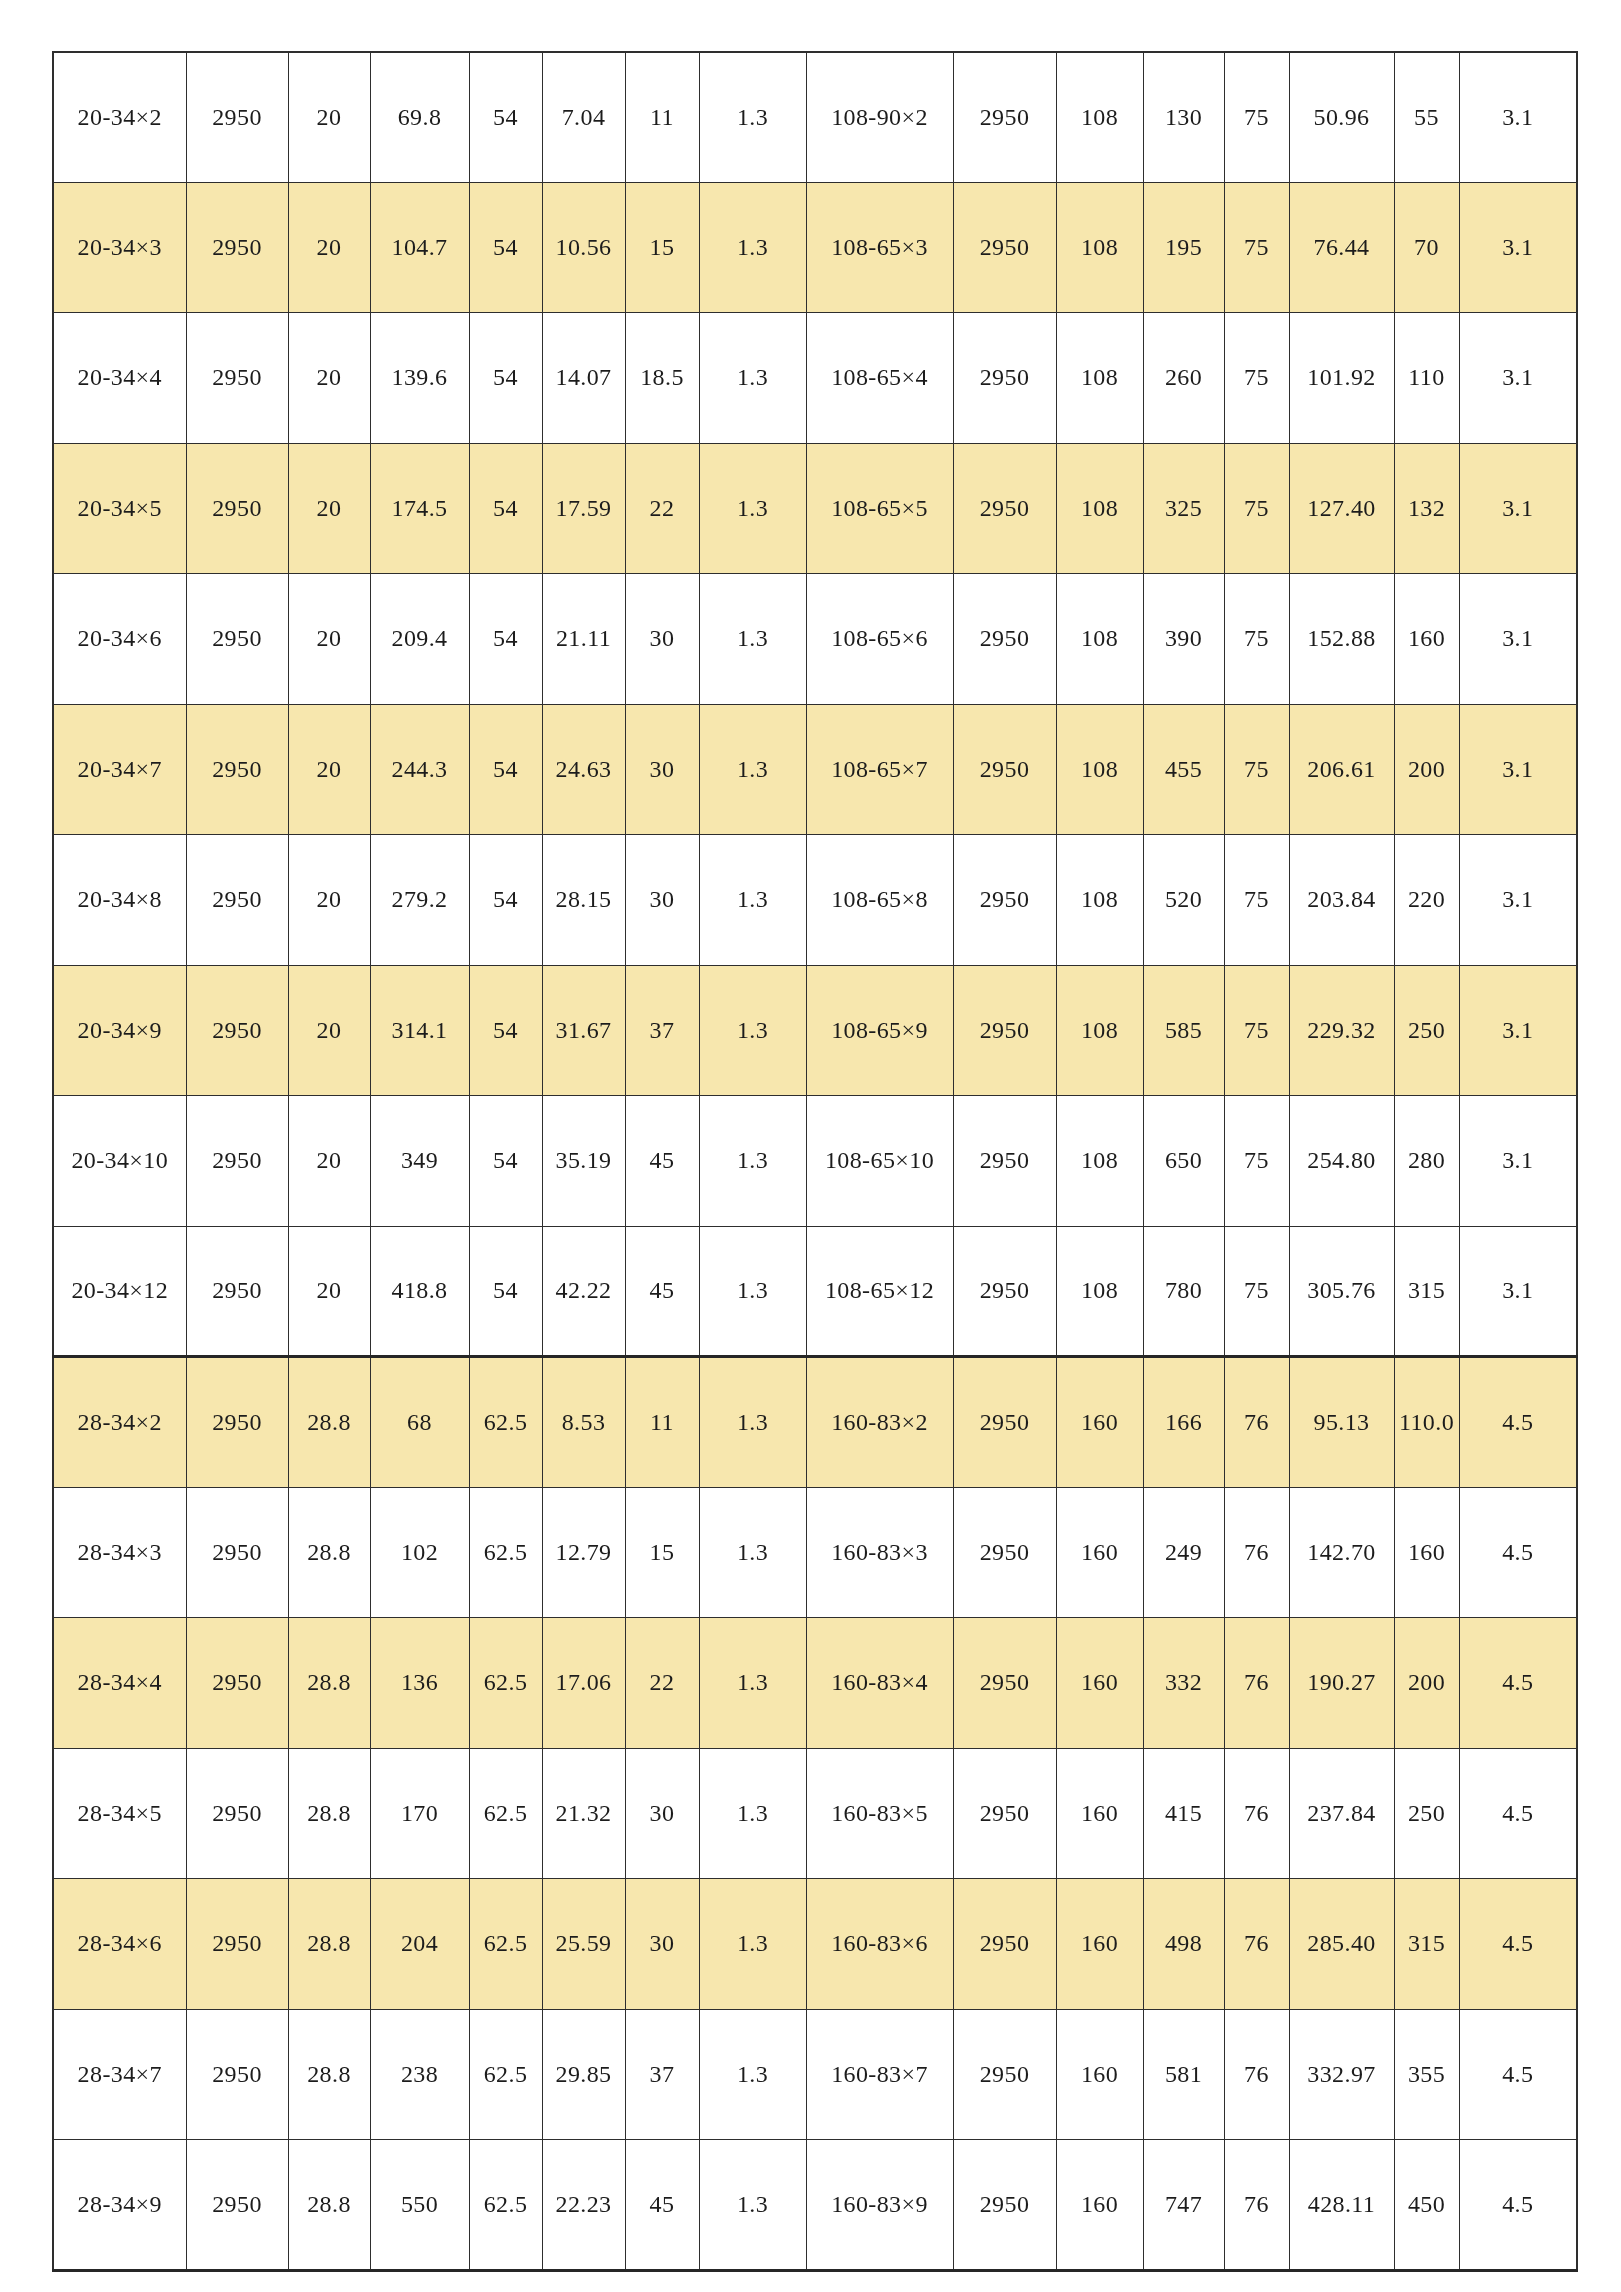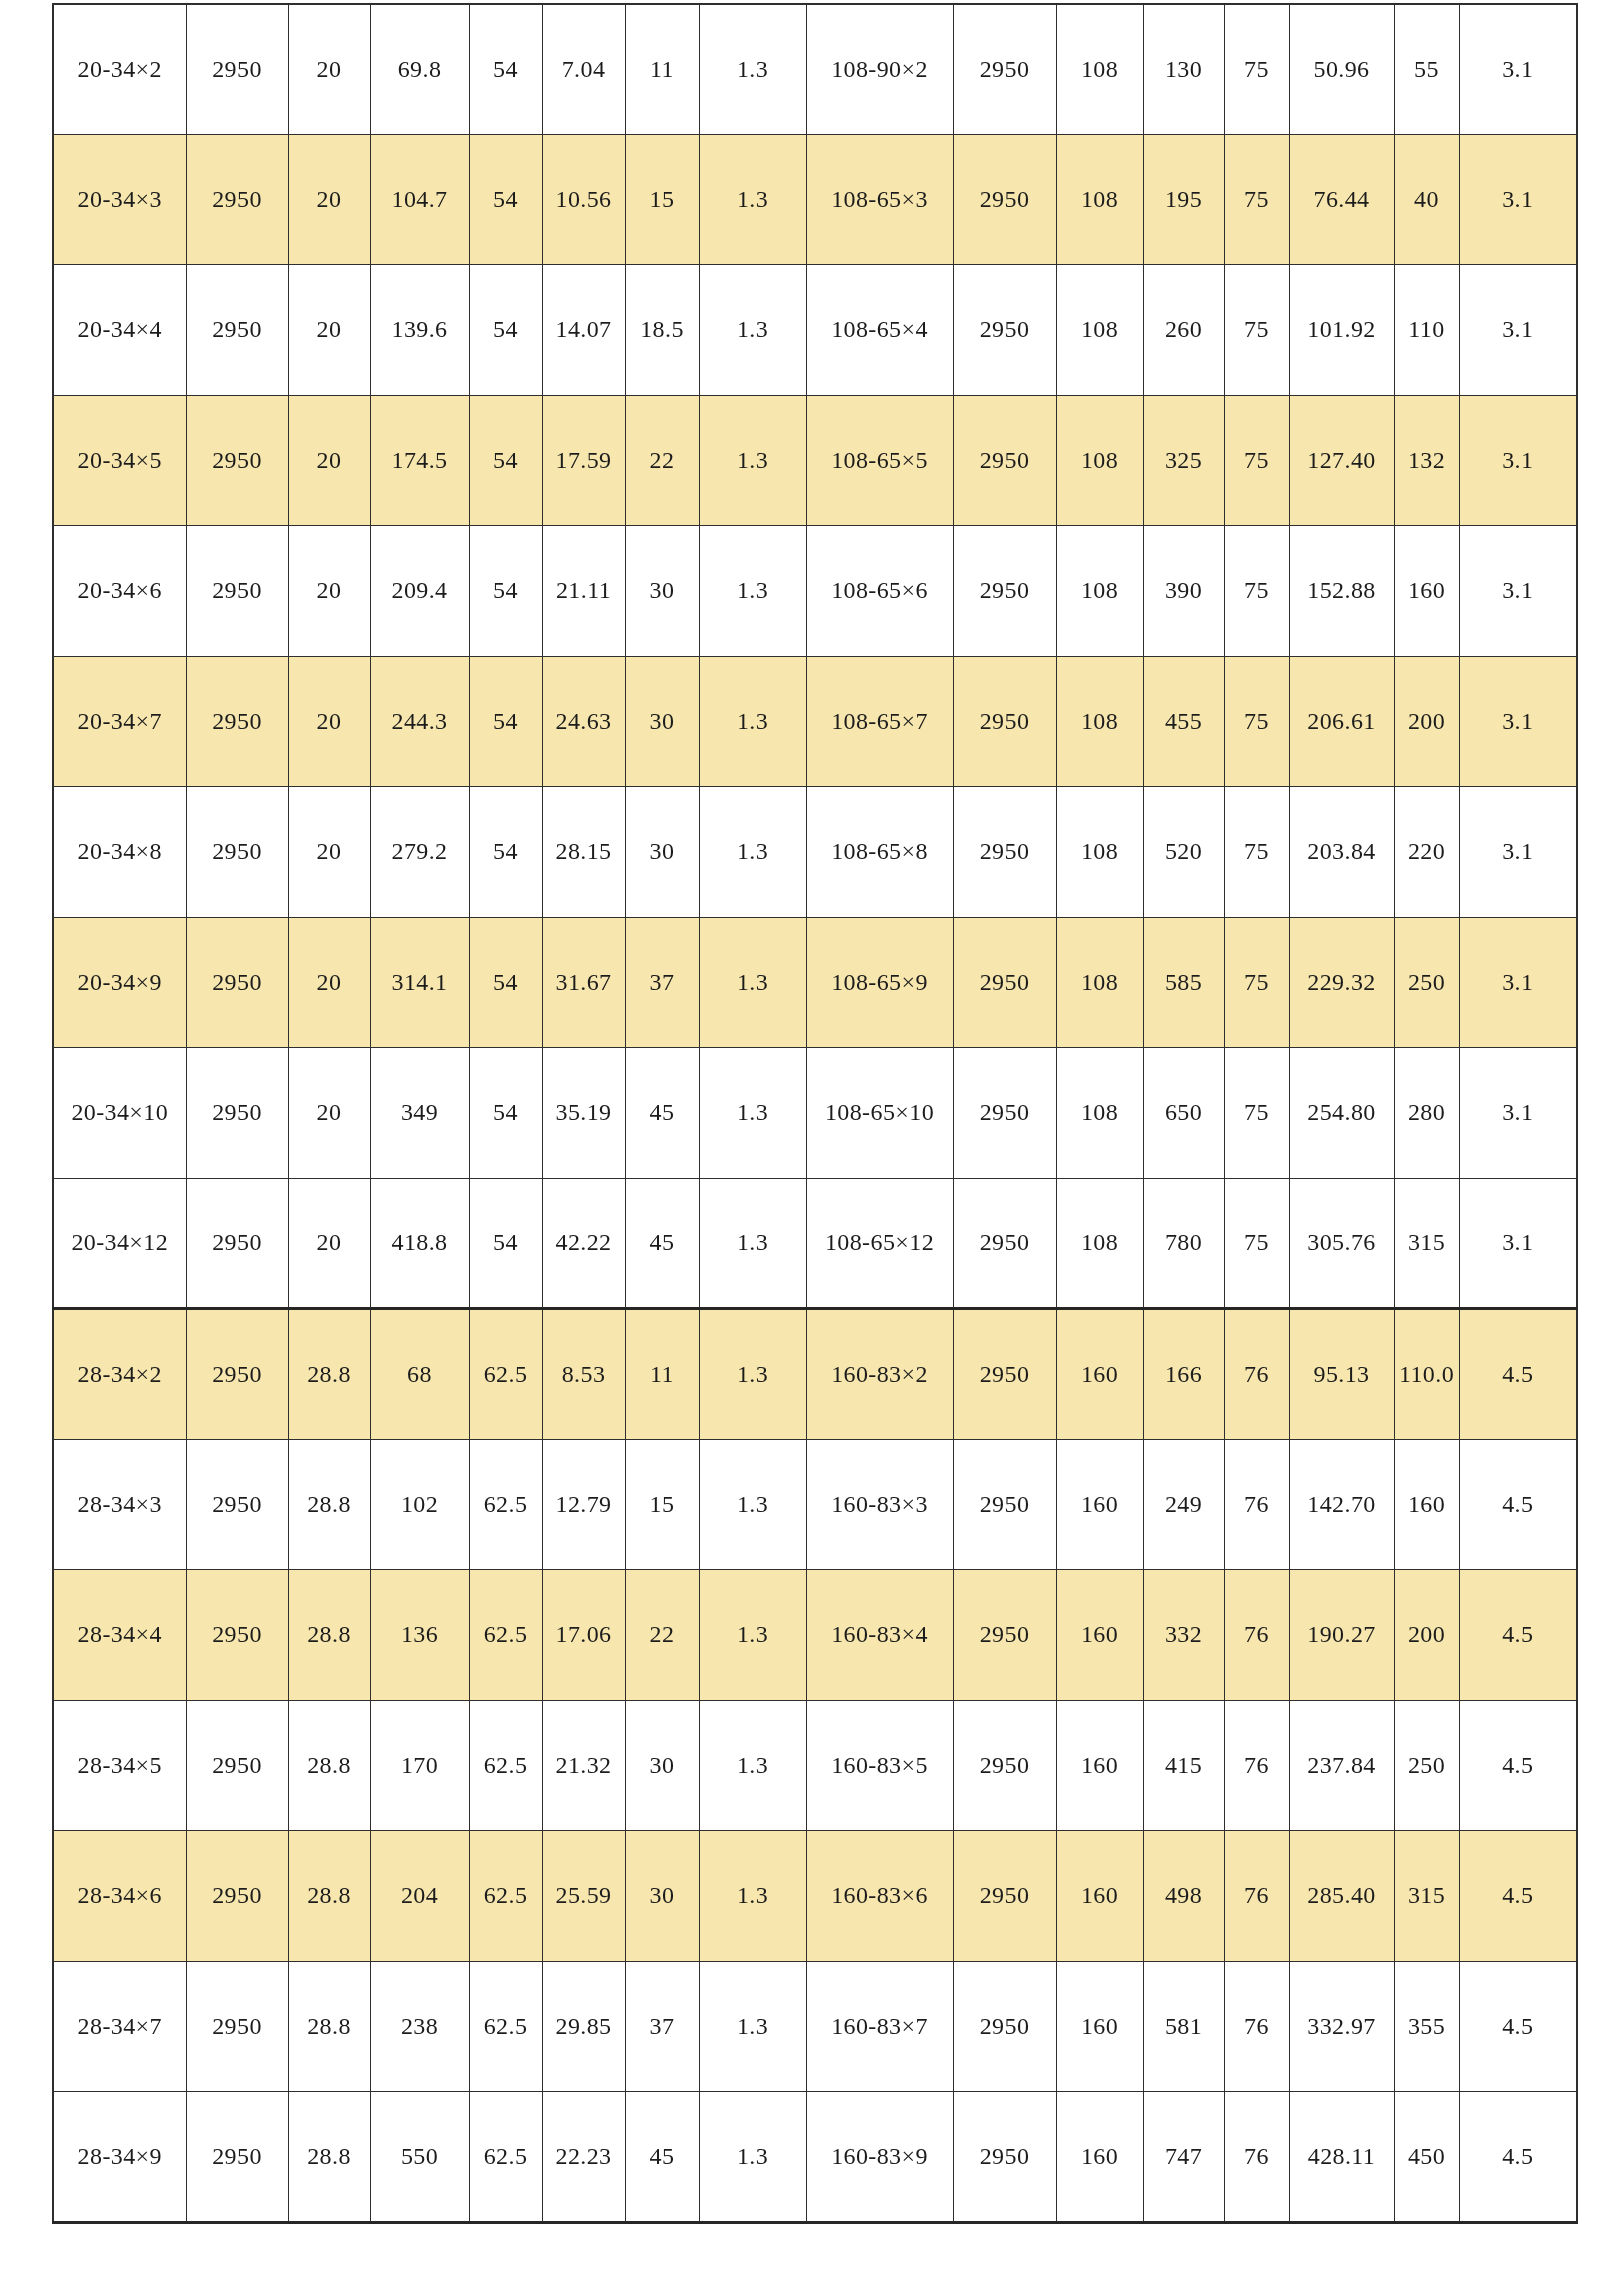--- a/index.html
+++ b/index.html
@@ -35,20 +35,21 @@
     letter-spacing: 0.4px;
   }
   #spec-table tr {
     height: 116px;
   }
   #spec-table {
     border-top: 2.7px solid #2e2e2e;
     border-left: 2.7px solid #2e2e2e;
     border-right: 2.7px solid #2e2e2e;
     border-bottom: 3.6px solid #262626;
+    margin-top: 48px;
   }
   #spec-table tr.shaded td {
     background: #f7e7ae;
   }
   #spec-table tr.section-start td {
     border-top: 3.6px solid #262626;
   }
 </style>
 </head>
 <body>
@@ -99,21 +100,21 @@
         <td>54</td>
         <td>10.56</td>
         <td>15</td>
         <td>1.3</td>
         <td>108-65×3</td>
         <td>2950</td>
         <td>108</td>
         <td>195</td>
         <td>75</td>
         <td>76.44</td>
-        <td>40</td>
+        <td>70</td>
         <td>3.1</td>
       </tr>
       <tr>
         <td>20-34×4</td>
         <td>2950</td>
         <td>20</td>
         <td>139.6</td>
         <td>54</td>
         <td>14.07</td>
         <td>18.5</td>

